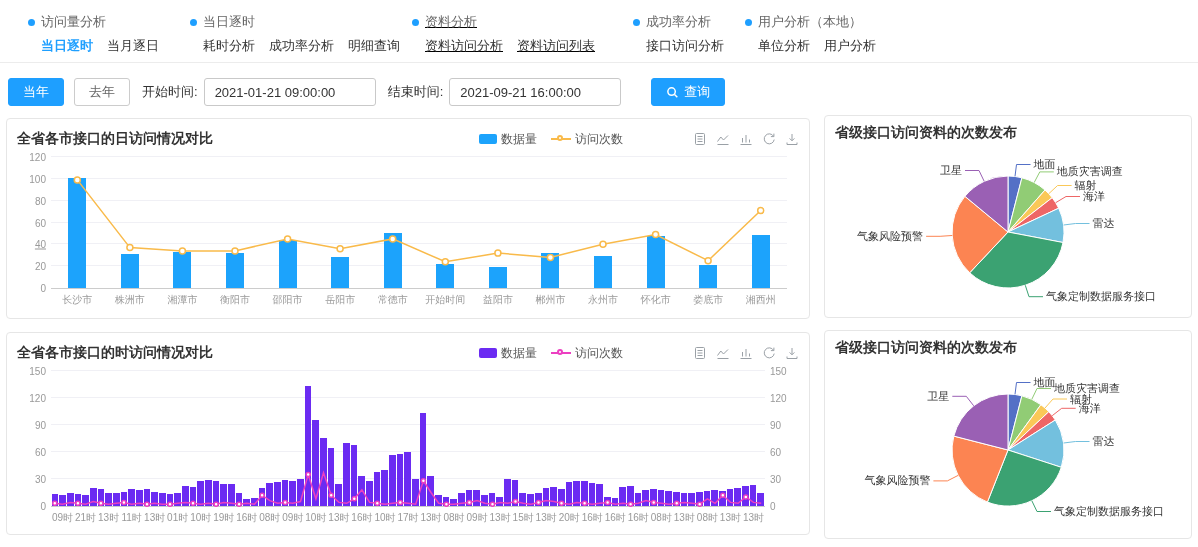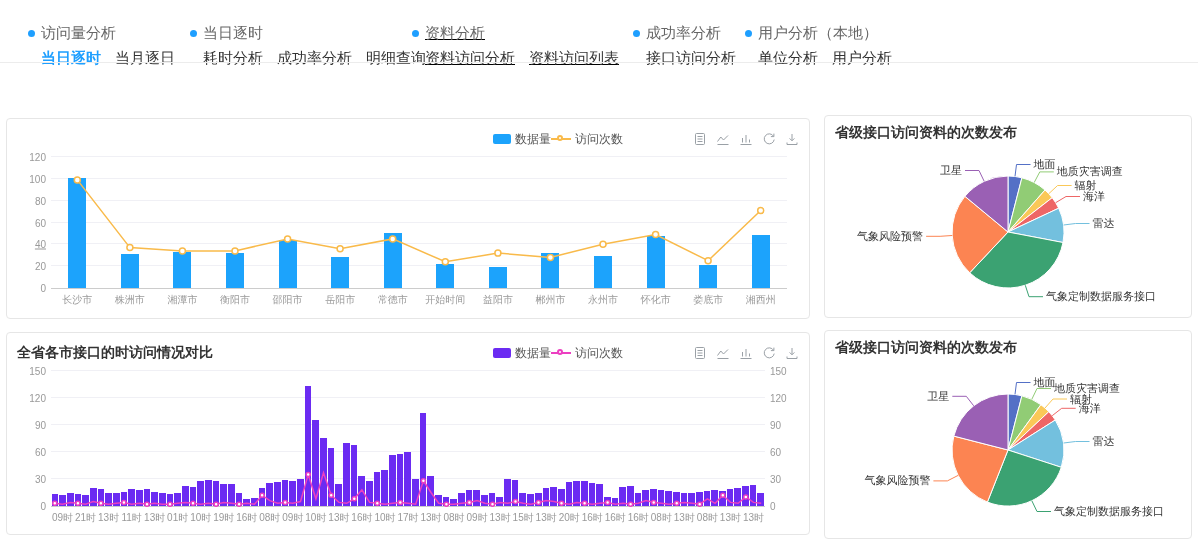--- a/index.html
+++ b/index.html
@@ -2,21 +2,21 @@
 <html><head>
 <meta charset="utf-8">
 <style>
   * { margin:0; padding:0; box-sizing:border-box; }
   html,body { width:1198px; height:547px; background:#fff; overflow:hidden;
     font-family:"Liberation Sans","DejaVu Sans",sans-serif; }
   .page { position:relative; width:1198px; height:547px; }
 
   
   .topnav { position:absolute; top:8px; left:0; width:100%; height:52px; }
-  .nav-group { position:absolute; top:16px; font-size:15px; }
+  .nav-group { position:absolute; top:5px; font-size:13px; }
   .nav-title-row { display:flex; align-items:center; color:#666; }
   .nav-bullet { width:7px; height:7px; border-radius:50%; background:#1e9fff; margin-right:6px; }
   .nav-items { padding-left:13px; margin-top:6px; white-space:nowrap; }
   .nav-items a { color:#333; text-decoration:none; margin-right:14px; cursor:pointer; }
   .nav-items a.active { color:#1e9fff; font-weight:bold; }
   .divider { position:absolute; top:62px; left:0; width:100%; border-top:1px solid #ececec; }
 
   
   .filterbar { position:absolute; top:78px; left:8px; display:flex; align-items:center; }
   .btn { height:28px; padding:0 14px; font-size:13px; border-radius:3px; cursor:pointer;
@@ -33,21 +33,21 @@
 
   
   .card { position:absolute; border:1px solid #e6e6e6; border-radius:4px; background:#fff; padding:8px 10px; }
   .card1 { left:6px;  top:118px; width:804px; height:201px; }
   .card2 { left:6px;  top:332px; width:804px; height:203px; }
   .card3 { left:824px; top:115px; width:368px; height:203px; }
   .card4 { left:824px; top:330px; width:368px; height:209px; }
   .card-head { display:flex; align-items:center; height:24px; }
   .card-title { font-size:14px; font-weight:bold; color:#333; }
   .head-spacer { flex:1; }
-  .legend { display:flex; align-items:center; margin-right:70px;padding-left:44px; }
+  .legend { display:flex; align-items:center; gap:14px; margin-right:70px;padding-left:44px; }
   .legend-item { display:flex; align-items:center; gap:4px; font-size:12px; color:#555; cursor:pointer; }
   .lg-rect { width:18px; height:10px; border-radius:2px; display:inline-block; }
   .lg-line { width:20px; height:2px; position:relative; display:inline-block; }
   .lg-dot { position:absolute; left:6px; top:-3px; width:6px; height:6px; border-radius:50%;
             background:#fff; border:2px solid; display:inline-block; }
   .toolbox { display:flex; align-items:center; gap:9px; }
   .toolbox span { cursor:pointer; display:inline-flex; }
   .toolbox svg { stroke:#9aa0a6; fill:none; stroke-width:1; }
 
   
@@ -108,23 +108,39 @@
       <div class="nav-group" style="left: 745px;">
         <div class="nav-title-row">
           <span class="nav-bullet"></span>
           <span>用户分析（本地）</span>
         </div>
         <div class="nav-items"><a>单位分析</a><a>用户分析</a></div>
       </div>
     </nav>
   <div class="divider"></div>
 
+  <div class="filterbar">
+    <button class="btn primary">当年</button>
+    <button class="btn ghost">去年</button>
+    <span class="flabel">开始时间:</span>
+    <input class="tinput" value="2021-01-21 09:00:00" style="">
+    <span class="flabel">结束时间:</span>
+    <input class="tinput end" value="2021-09-21 16:00:00" style="">
+    <button class="btn primary search">
+      <svg width="13" height="13" viewBox="0 0 14 14" stroke="#fff" fill="none" stroke-width="1.6">
+          <circle cx="6" cy="6" r="4"></circle>
+          <path d="M9.2 9.2l3 3"></path>
+        </svg>
+      <span>查询</span>
+    </button>
+  </div>
 
   <section class="card card1">
     <header class="card-head">
+      <h3 class="card-title">全省各市接口的日访问情况对比</h3>
       <div class="head-spacer"></div>
       <div class="legend" id="legend-0">
           <span class="legend-item">
             <i class="lg-rect" style="background: rgb(28, 163, 252);"></i>
             <span>数据量</span>
           </span>
           <span class="legend-item">
             <i class="lg-line" style="background: rgb(249, 186, 74);">
               <i class="lg-dot" style="border-color: rgb(249, 186, 74);"></i>
             </i>

